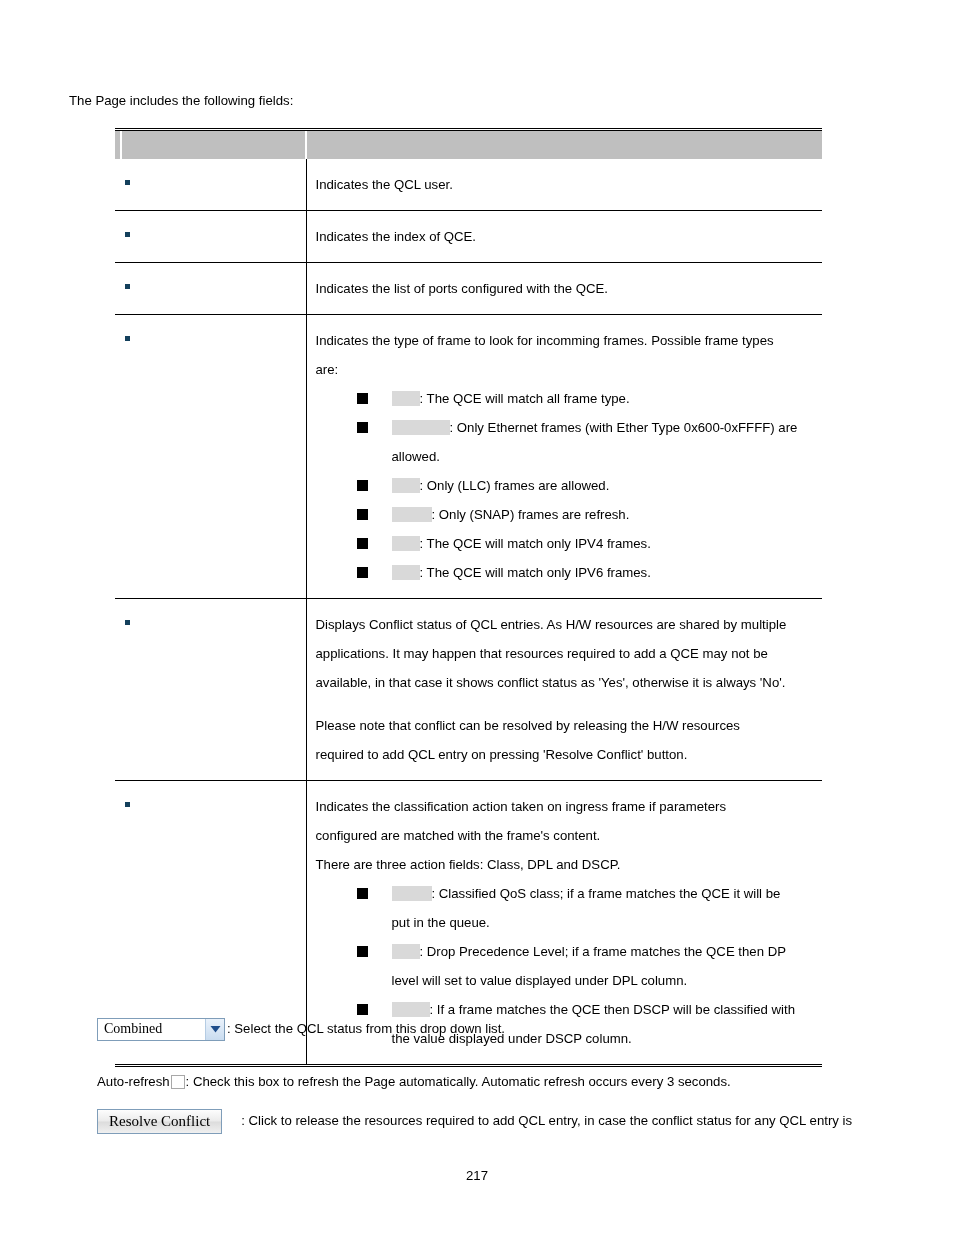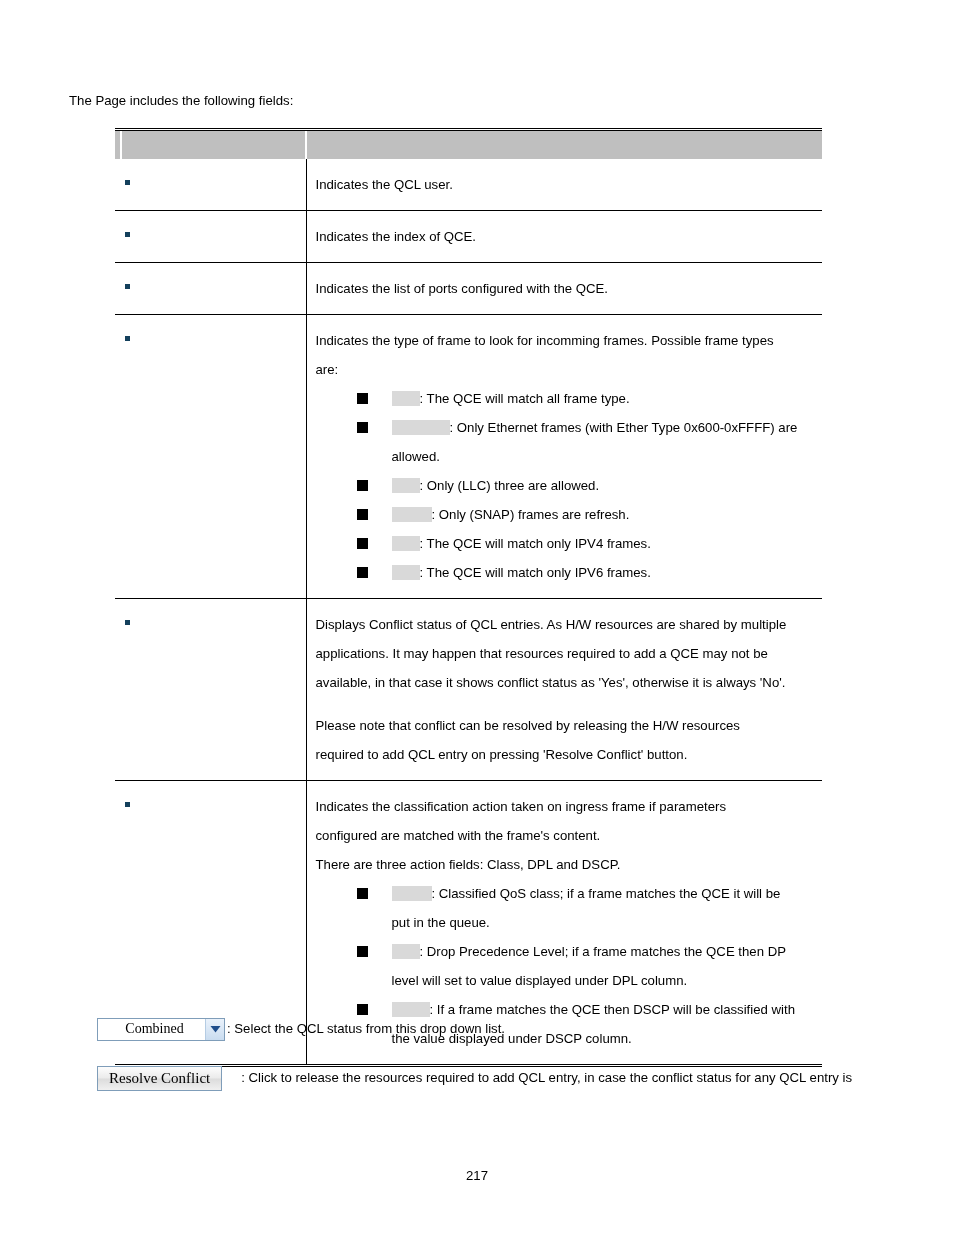--- a/index.html
+++ b/index.html
@@ -152,21 +152,21 @@
     top: 1014px;
     width: 800px;
   }
   .ctl-row {
     display: flex;
     align-items: center;
     font-size: 13.2px;
     line-height: 20px;
     white-space: nowrap;
   }
-  .ctl-row.r1 { height: 30px; margin-bottom: 19px; text-align: center; }
+  .ctl-row.r1 { height: 30px; margin-bottom: 26px; }
   .ctl-row.r2 { height: 24px; margin-bottom: 12px; }
   .ctl-row.r3 { height: 30px; gap: 16px; }
 
   
   .sel-widget {
     width: 128px;
     height: 23px;
     border: 1px solid #7f9db9;
     background: #ffffff;
     display: flex;
@@ -297,21 +297,21 @@
           <div class="desc-line">are:</div>
           <ul class="sub-list">
             <li class="sub-item">
               <span class="sq"></span><span class="redact" style="width: 28px;"></span><span>: The QCE will match all frame type.</span>
             </li>
             <li class="sub-item">
               <span class="sq"></span><span class="redact" style="width: 58px;"></span><span>: Only Ethernet frames (with Ether Type 0x600-0xFFFF) are</span>
             </li>
             <li class="sub-cont">allowed.</li>
             <li class="sub-item">
-              <span class="sq"></span><span class="redact" style="width: 28px;"></span><span>: Only (LLC) three are allowed.</span>
+              <span class="sq"></span><span class="redact" style="width: 28px;"></span><span>: Only (LLC) frames are allowed.</span>
             </li>
             <li class="sub-item">
               <span class="sq"></span><span class="redact" style="width: 40px;"></span><span>: Only (SNAP) frames are refresh.</span>
             </li>
             <li class="sub-item">
               <span class="sq"></span><span class="redact" style="width: 28px;"></span><span>: The QCE will match only IPV4 frames.</span>
             </li>
             <li class="sub-item">
               <span class="sq"></span><span class="redact" style="width: 28px;"></span><span>: The QCE will match only IPV6 frames.</span>
             </li>
@@ -372,20 +372,25 @@
         <span class="sel-val">Combined</span>
         <span class="sel-arrow">
           <svg width="11" height="8" viewBox="0 0 11 8" aria-hidden="true">
             <polygon points="0.5,1 10.5,1 5.5,7.5" fill="#1f4e8c"></polygon>
           </svg>
         </span>
       </div>
       <span class="ctl-text">: Select the QCL status from this drop down list.</span>
     </div>
 
+    <div class="ctl-row r2">
+      <span>Auto-refresh</span>
+        <span class="chk"></span>
+        <span class="ctl-text">: Check this box to refresh the Page automatically. Automatic refresh occurs every 3 seconds.</span>
+    </div>
 
     <div class="ctl-row r3">
       <button class="btn" type="button">Resolve Conflict</button>
       <span class="ctl-text">: Click to release the resources required to add QCL entry, in case the conflict status for any QCL entry is</span>
     </div>
 
   </div>
 
   <div class="page-num">217</div>
 

